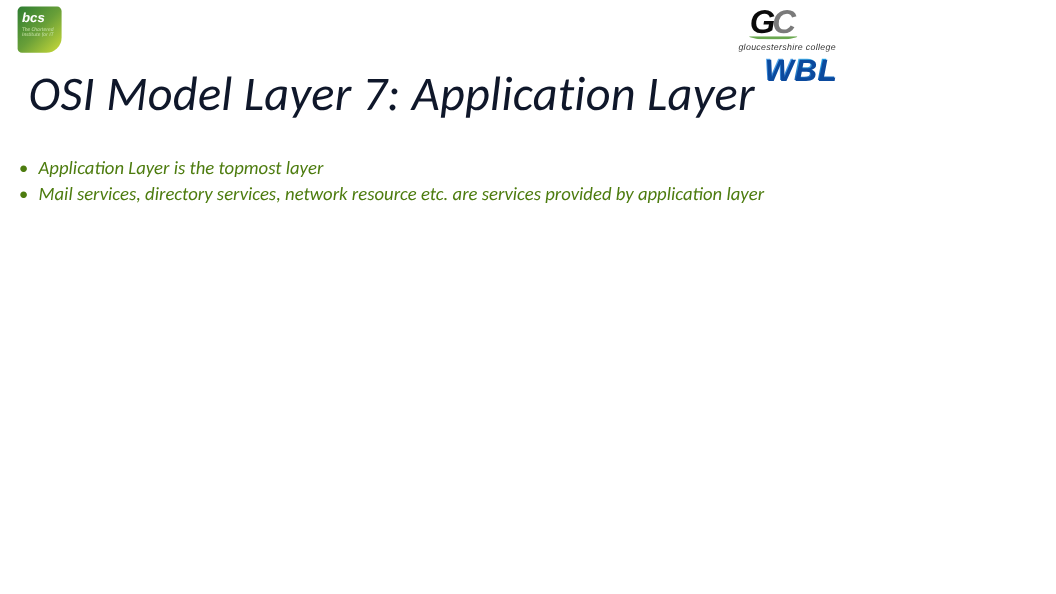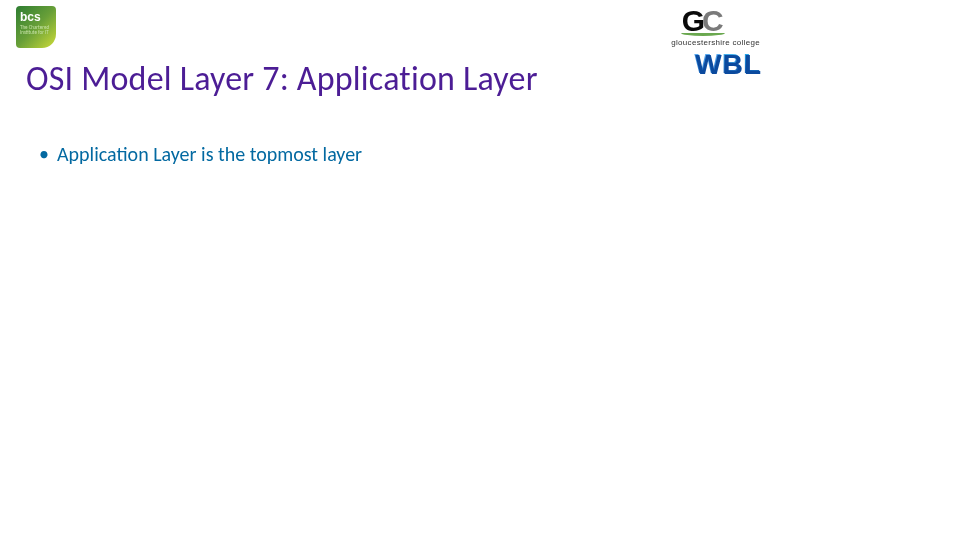--- a/index.html
+++ b/index.html
@@ -1,22 +1,22 @@
 <!DOCTYPE html>
 <html><head>
 <meta charset="utf-8">
 <style>
   * { margin: 0; padding: 0; box-sizing: border-box; }
   html, body { width: 960px; height: 540px; font-family: Calibri, "Segoe UI", Arial, sans-serif; background: #fff; color: #000; }
-  .slide { position: relative; width: 780px; height: 540px; }
+  .slide { position: relative; width: 780px; height: 540px; font-style: italic; }
   .logo-bcs { position: absolute; top: 6px; left: 16px; }
   .logo-gc { position: absolute; top: 6px; right: 20px; text-align: center; }
   .logo-wbl { position: absolute; top: 50px; right: 20px; }
-  .title { position: absolute; top: 58px; left: 26px; font-size: 34px; font-weight: 400; color: #4c1d95; letter-spacing: 0.2px; }
-  .body { position: absolute; top: 142px; left: 39px; right: 20px; font-size: 20px; line-height: 1.28; color: #0369a1; }
+  .title { position: absolute; top: 58px; left: 26px; font-size: 44px; font-weight: 400; color: #0f172a; letter-spacing: 0.2px; }
+  .body { position: absolute; top: 142px; left: 17px; right: 20px; font-size: 17px; line-height: 1.28; color: #4d7c0f; }
   .body ul { list-style: none; }
   .body li { position: relative; padding-left: 18px; margin-bottom: 2px; }
   .body li::before { content: "•"; position: absolute; left: 0; top: 0; }
   
   .bcs-badge { width: 40px; height: 42px; background: linear-gradient(135deg, #2e7d32 0%, #689f38 50%, #cddc39 100%); border-radius: 4px 4px 14px 4px; position: relative; display: flex; align-items: flex-start; }
   .bcs-text { color: #fff; font-size: 12px; font-weight: bold; padding: 3px 4px; font-family: Arial, sans-serif; }
   .bcs-sub { color: #c5e1a5; font-size: 5px; line-height: 1; padding: 0 4px; display: block; }
   
   .gc-wrap { display: flex; flex-direction: column; align-items: center; }
   .gc-top { display: flex; align-items: center; gap: 0; }
@@ -63,16 +63,17 @@
       <span class="wbl-b">B</span>
       <span class="wbl-l">L</span>
     </div>
   </div>
 
   <h1 class="title">OSI Model Layer 7: Application Layer</h1>
 
   <div class="body">
     <ul>
       <li>Application Layer is the topmost layer</li>
+      <li>Mail services, directory services, network resource etc. are services provided by application layer</li>
     </ul>
   </div>
 
 </div>
 
 </body></html>

